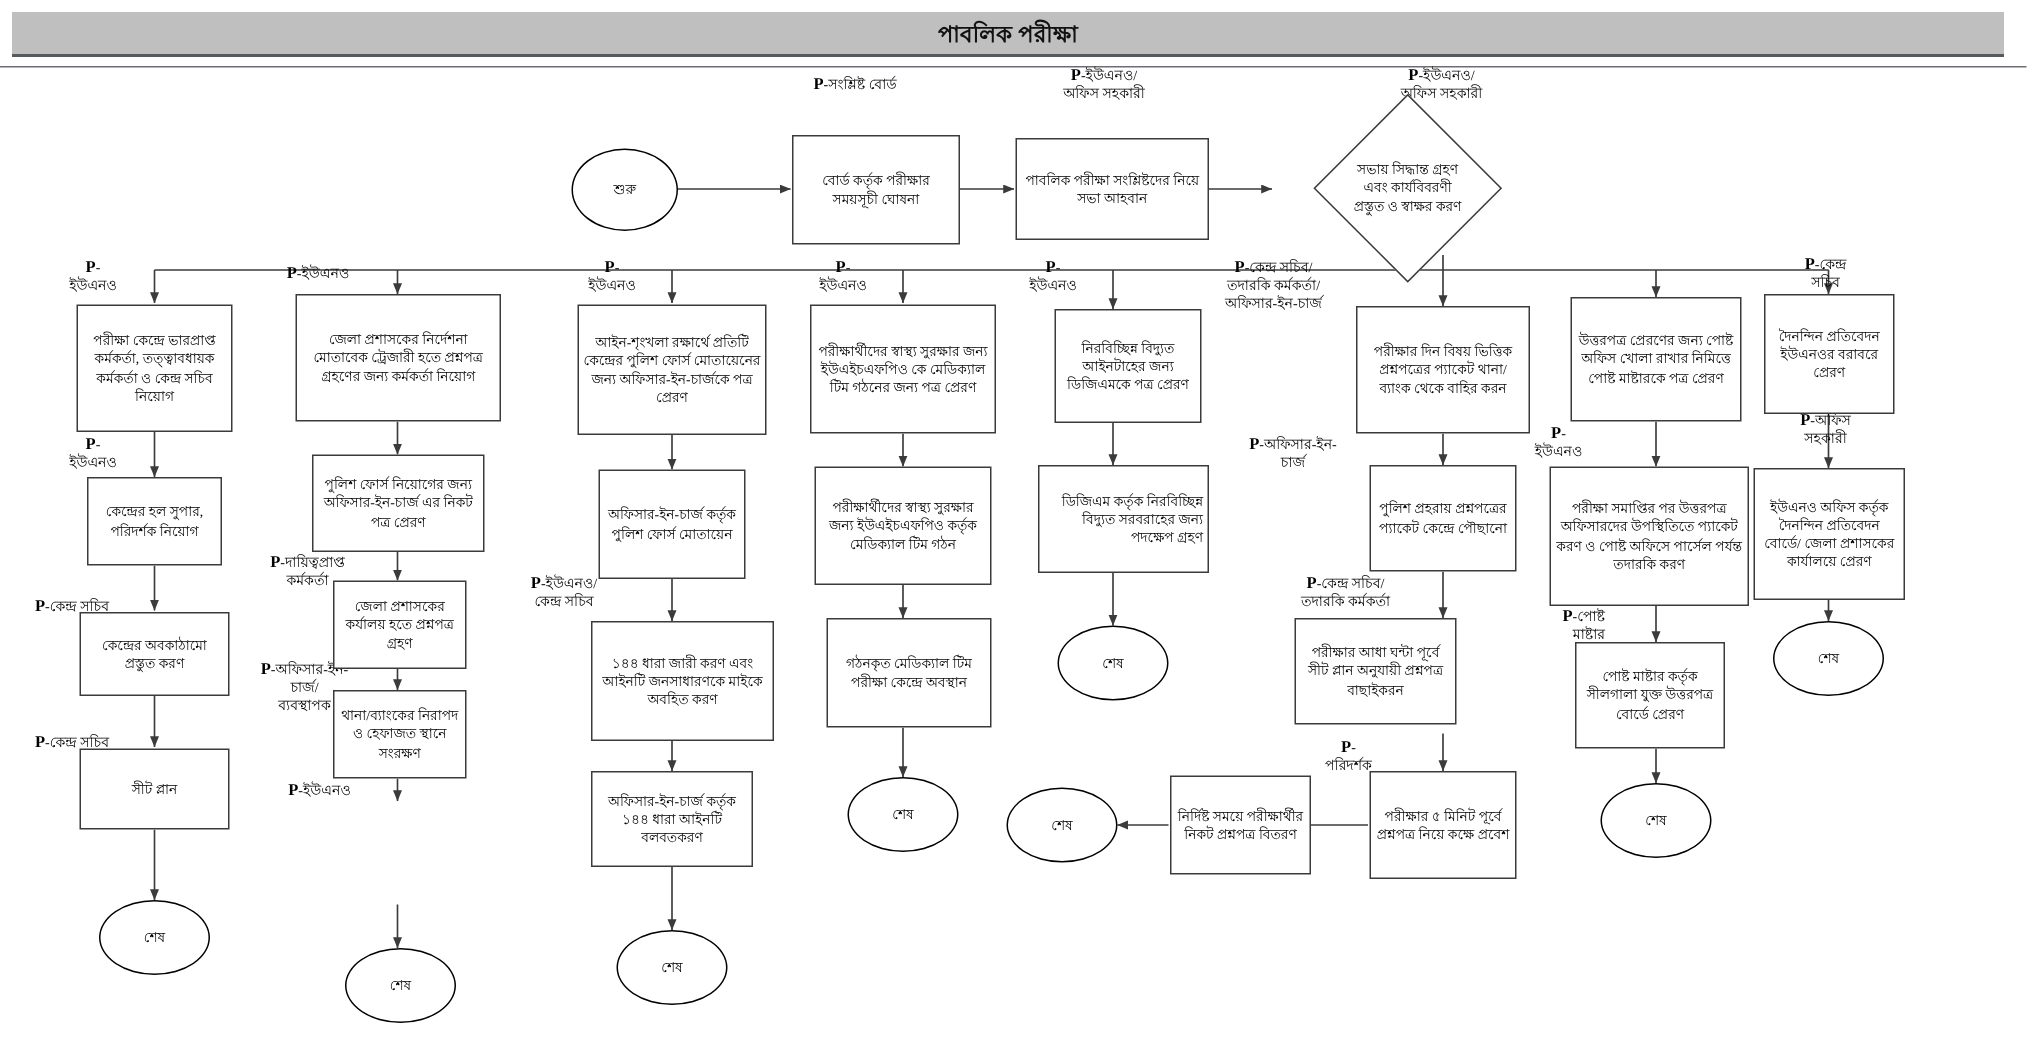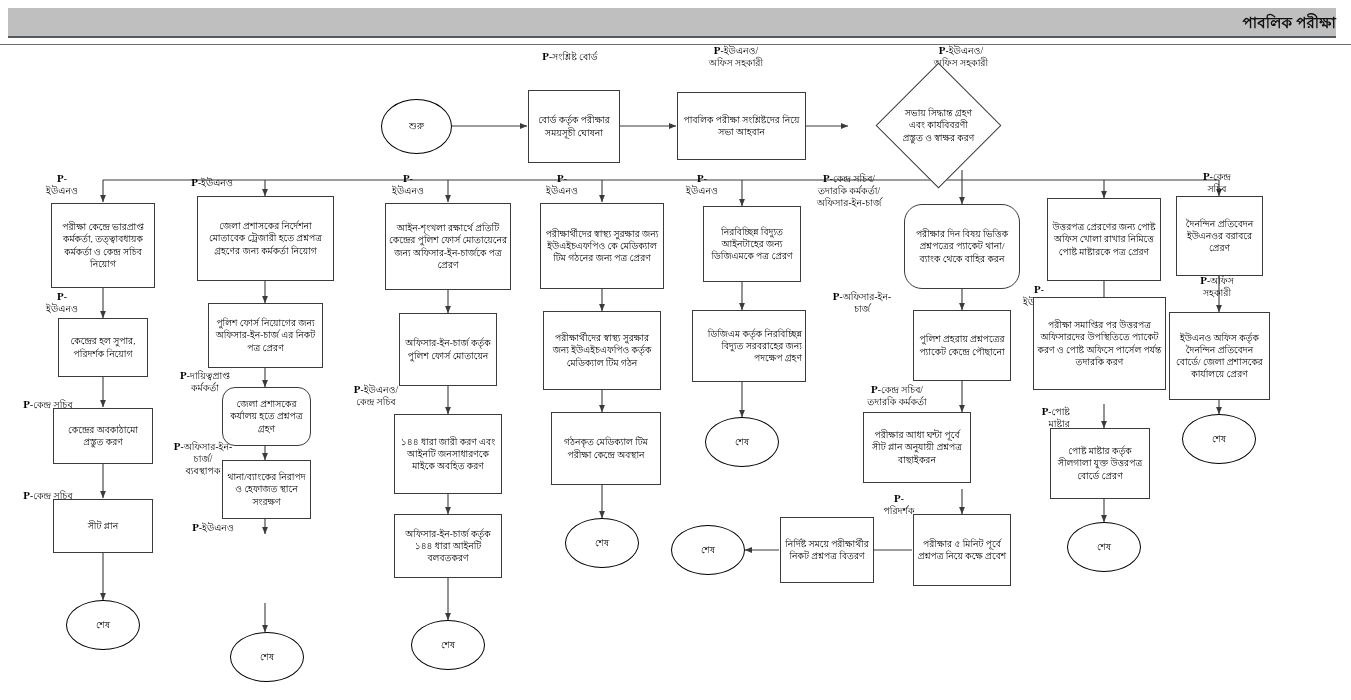--- a/index.html
+++ b/index.html
@@ -22,21 +22,21 @@
     position: absolute;
     left: 8px; top: 8px;
     width: 1328px; height: 30px;
     background: #bfbfbf;
     border-bottom: 2px solid #555a5e;
     box-sizing: border-box;
   }
   .titlebar .ttl {
     position: absolute;
     left: 0; right: 0; top: 3px;
-    text-align: right;
+    text-align: center;
     font-size: 15px;
     font-weight: bold;
     color: #111;
     letter-spacing: .2px;
   }
   .hdr-underline {
     position: absolute;
     left: 0; top: 44px;
     width: 1351px; height: 1px;
     background: #6b6f73;
@@ -198,21 +198,21 @@
 
   <div class="role" style="left:1002px; top:283px; width:74px;"><span><b>P</b>-<br>ইউএনও</span></div>
   <div class="role" style="left:1000px; top:405px; width:70px;text-align:right;"><span><b>P</b>-পোষ্ট<br>মাষ্টার</span></div>
 
   <div class="role" style="left:1178px; top:170px; width:78px;"><span><b>P</b>-কেন্দ্র<br>সচিব</span></div>
   <div class="role" style="left:1178px; top:274px; width:78px;"><span><b>P</b>-অফিস<br>সহকারী</span></div>
 
   <div class="node term" style="left:381px; top:99px; width:71px; height:55px;">
       <span>শুরু</span>
     </div>
-  <div class="node proc" style="left:528px; top:90px; width:92px; height:73px;">
+  <div class="node proc" style="left:528px; top:90px; width:112px; height:73px;">
       <span>বোর্ড কর্তৃক পরীক্ষার সময়সূচী ঘোষনা</span>
     </div>
   <div class="node proc" style="left:677px; top:92px; width:129px; height:68px;">
       <span>পাবলিক পরীক্ষা সংশ্লিষ্টদের নিয়ে সভা আহবান</span>
     </div>
   <div class="node dec" style="left:894px; top:81px; width:89px; height:89px;">
       <span>সভায় সিদ্ধান্ত গ্রহণ এবং কার্যবিবরণী প্রস্তুত ও স্বাক্ষর করণ</span>
     </div>
 
   <div class="node proc" style="left:51px; top:203px; width:104px; height:85px;">
@@ -230,37 +230,37 @@
   <div class="node term" style="left:66px; top:600px; width:74px; height:50px;">
       <span>শেষ</span>
     </div>
 
   <div class="node proc" style="left:197px; top:196px; width:137px; height:85px;">
       <span>জেলা প্রশাসকের নির্দেশনা মোতাবেক ট্রেজারী হতে প্রশ্নপত্র গ্রহণের জন্য কর্মকর্তা নিয়োগ</span>
     </div>
   <div class="node proc" style="left:208px; top:303px; width:115px; height:65px;">
       <span>পুলিশ ফোর্স নিয়োগের জন্য অফিসার-ইন-চার্জ এর নিকট পত্র প্রেরণ</span>
     </div>
-  <div class="node proc" style="left:222px; top:387px; width:89px; height:59px;border-radius:13px;">
+  <div class="node proc" style="left:222px; top:387px; width:89px; height:59px;">
       <span>জেলা প্রশাসকের কর্যালয় হতে প্রশ্নপত্র গ্রহণ</span>
     </div>
   <div class="node proc" style="left:222px; top:460px; width:89px; height:59px;">
       <span>থানা/ব্যাংকের নিরাপদ ও হেফাজত স্থানে সংরক্ষণ</span>
     </div>
   <div class="node term" style="left:230px; top:632px; width:74px; height:50px;">
       <span>শেষ</span>
     </div>
 
   <div class="node proc" style="left:385px; top:203px; width:126px; height:87px;">
       <span>আইন-শৃংখলা রক্ষার্থে প্রতিটি কেন্দ্রের পুলিশ ফোর্স মোতায়েনের জন্য অফিসার-ইন-চার্জকে পত্র প্রেরণ</span>
     </div>
   <div class="node proc" style="left:399px; top:313px; width:98px; height:73px;">
       <span>অফিসার-ইন-চার্জ কর্তৃক পুলিশ ফোর্স মোতায়েন</span>
     </div>
-  <div class="node proc" style="left:394px; top:414px; width:108px; height:80px;">
+  <div class="node proc" style="left:394px; top:414px; width:122px; height:80px;">
       <span>১৪৪ ধারা জারী করণ এবং আইনটি জনসাধারণকে মাইকে অবহিত করণ</span>
     </div>
   <div class="node proc" style="left:394px; top:514px; width:108px; height:64px;">
       <span>অফিসার-ইন-চার্জ কর্তৃক ১৪৪ ধারা আইনটি বলবতকরণ</span>
     </div>
   <div class="node term" style="left:411px; top:620px; width:74px; height:50px;">
       <span>শেষ</span>
     </div>
 
   <div class="node proc" style="left:540px; top:203px; width:124px; height:86px;">
@@ -279,21 +279,21 @@
   <div class="node proc" style="left:703px; top:206px; width:98px; height:76px;">
       <span>নিরবিচ্ছিন্ন বিদ্যুত আইনটাহের জন্য ডিজিএমকে পত্র প্রেরণ</span>
     </div>
   <div class="node proc" style="left:692px; top:310px; width:114px; height:72px;text-align:right;">
       <span>ডিজিএম কর্তৃক নিরবিচ্ছিন্ন বিদ্যুত সরবরাহের জন্য পদক্ষেপ গ্রহণ</span>
     </div>
   <div class="node term" style="left:705px; top:417px; width:74px; height:50px;">
       <span>শেষ</span>
     </div>
 
-  <div class="node proc" style="left:904px; top:204px; width:116px; height:85px;border-radius:18px;">
+  <div class="node proc" style="left:904px; top:204px; width:116px; height:85px;">
       <span>পরীক্ষার দিন বিষয় ভিত্তিক প্রশ্নপত্রের প্যাকেট থানা/ ব্যাংক থেকে বাহির করন</span>
     </div>
   <div class="node proc" style="left:913px; top:310px; width:98px; height:71px;">
       <span>পুলিশ প্রহরায় প্রশ্নপত্রের প্যাকেট কেন্দ্রে পৌছানো</span>
     </div>
   <div class="node proc" style="left:863px; top:412px; width:108px; height:71px;">
       <span>পরীক্ষার আধা ঘন্টা পূর্বে সীট প্লান অনুযায়ী প্রশ্নপত্র বাছাইকরন</span>
     </div>
   <div class="node proc" style="left:913px; top:514px; width:98px; height:72px;">
       <span>পরীক্ষার ৫ মিনিট পূর্বে প্রশ্নপত্র নিয়ে কক্ষে প্রবেশ</span>
@@ -301,21 +301,21 @@
   <div class="node proc" style="left:780px; top:517px; width:94px; height:66px;">
       <span>নির্দিষ্ট সময়ে পরীক্ষার্থীর নিকট প্রশ্নপত্র বিতরণ</span>
     </div>
   <div class="node term" style="left:671px; top:525px; width:74px; height:50px;">
       <span>শেষ</span>
     </div>
 
   <div class="node proc" style="left:1047px; top:198px; width:114px; height:83px;">
       <span>উত্তরপত্র প্রেরণের জন্য পোষ্ট অফিস খোলা রাখার নিমিত্তে পোষ্ট মাষ্টারকে পত্র প্রেরণ</span>
     </div>
-  <div class="node proc" style="left:1033px; top:297px; width:133px; height:93px;">
+  <div class="node proc" style="left:1033px; top:311px; width:133px; height:93px;">
       <span>পরীক্ষা সমাপ্তির পর উত্তরপত্র অফিসারদের উপস্থিতিতে প্যাকেট করণ ও পোষ্ট অফিসে পার্সেল পর্যন্ত তদারকি করণ</span>
     </div>
   <div class="node proc" style="left:1050px; top:428px; width:100px; height:71px;">
       <span>পোষ্ট মাষ্টার কর্তৃক সীলগালা যুক্ত উত্তরপত্র বোর্ডে প্রেরণ</span>
     </div>
   <div class="node term" style="left:1067px; top:522px; width:74px; height:50px;">
       <span>শেষ</span>
     </div>
 
   <div class="node proc" style="left:1176px; top:196px; width:87px; height:80px;">

